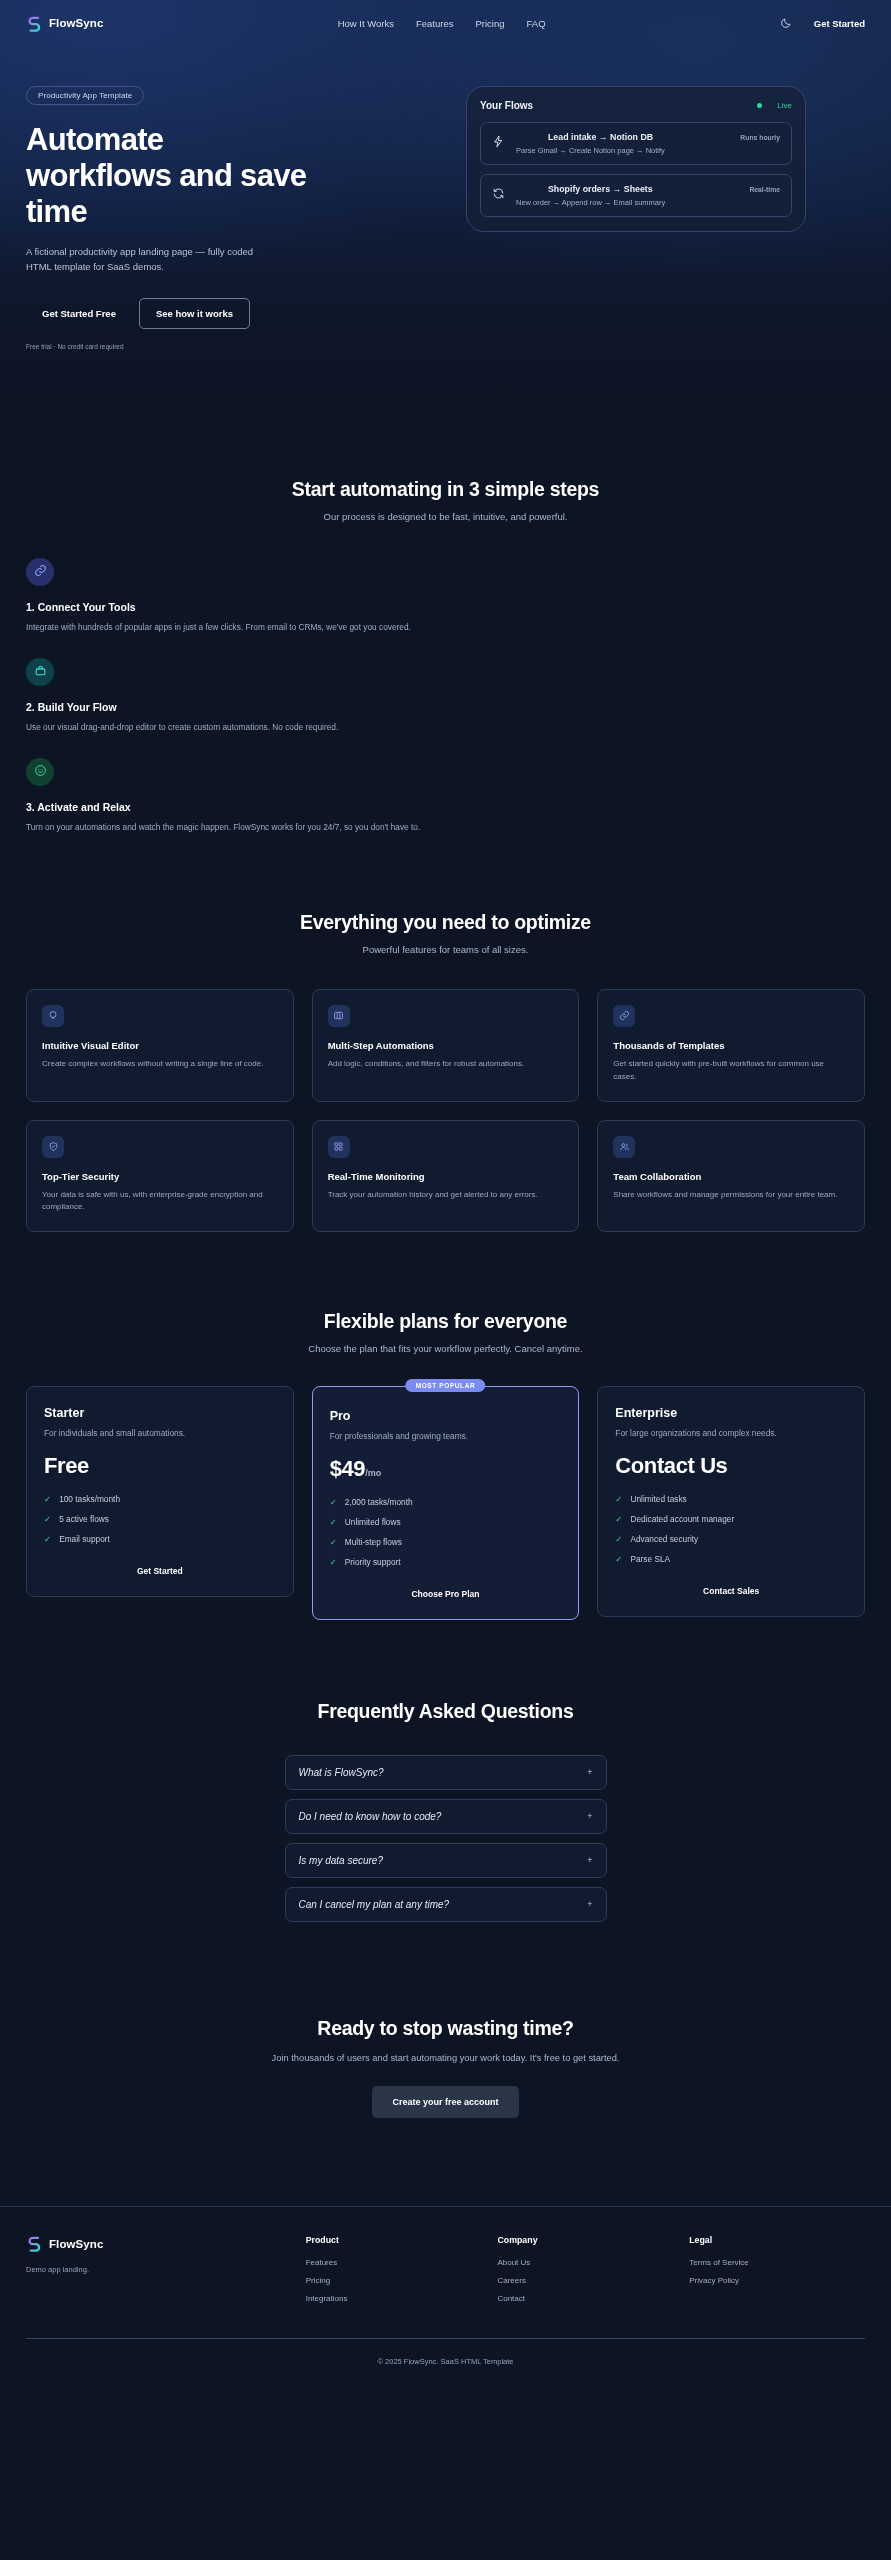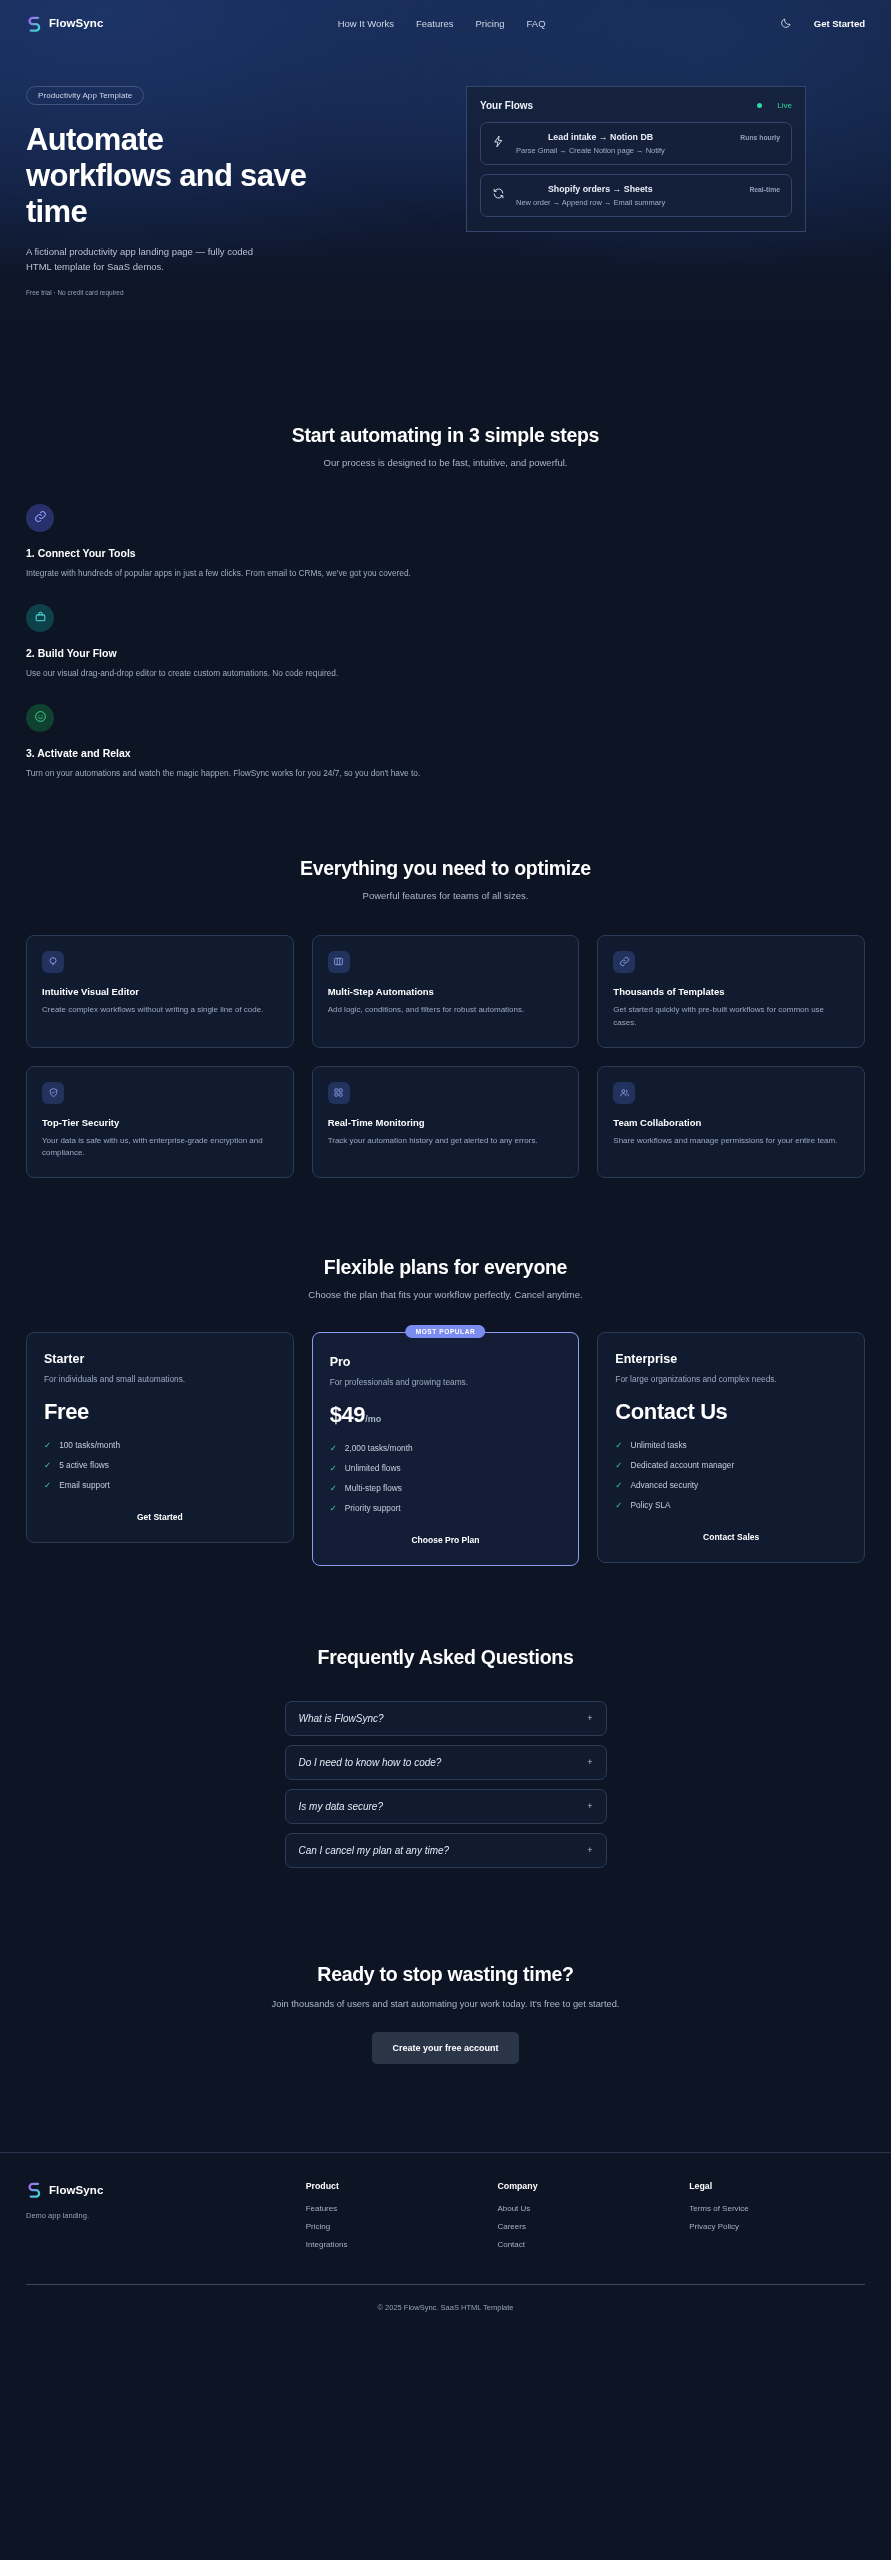--- a/index.html
+++ b/index.html
@@ -56,21 +56,21 @@
   .btn-outline {
     font-size:9.5px; font-weight:700; color:#fff; background:transparent;
     border:1px solid #6d7c96; border-radius:5px; padding:9px 16px;
     cursor:pointer; font-family:inherit;
   }
   .hero-note { margin-top:14px; font-size:6.5px; color:#93a1b8; }
 
   
   .flow-card {
     width:340px; margin-top:18px; align-self:flex-start;
-    border:1px solid #33456b; border-radius:0;
+    border:1px solid #33456b; border-radius:18px;
     background:linear-gradient(180deg,#16233f 0%, #121d36 100%);
     padding:13px 13px 14px 13px;
   }
   .flow-head { display:flex; align-items:center; justify-content:space-between; margin-bottom:11px; }
   .flow-title { font-size:10px; font-weight:700; color:#eef3fa; }
   .flow-live { display:flex; align-items:center; gap:15px; font-size:8px; color:#2fd6a2; }
   .dot { width:5px; height:5px; border-radius:50%; background:#2fd6a2; display:block; }
   .flow-row {
     border:1px solid #32456a; border-radius:7px; background:#141f3a;
     padding:9px 11px; display:flex; align-items:flex-start; gap:11px; margin-bottom:9px;
@@ -215,20 +215,24 @@
       </span>
       <a href="#" class="get-started-top">Get Started</a>
     </div>
   </header>
 
   <div class="hero">
     <div class="hero-left">
       <span class="pill">Productivity App Template</span>
       <h1 class="hero-title">Automate workflows and save time</h1>
       <p class="hero-sub">A fictional productivity app landing page — fully coded HTML template for SaaS demos.</p>
+      <div class="hero-btns">
+        <button class="btn-primary">Get Started Free</button>
+        <button class="btn-outline">See how it works</button>
+      </div>
       <div class="hero-note">Free trial · No credit card required</div>
     </div>
 
     <div class="flow-card">
       <div class="flow-head">
         <span class="flow-title">Your Flows</span>
         <span class="flow-live">
           <i class="dot"></i>
           <span>Live</span>
         </span>
@@ -462,21 +466,21 @@
          <li>
               <span class="chk">✓</span>
               <span>Dedicated account manager</span>
             </li>
          <li>
               <span class="chk">✓</span>
               <span>Advanced security</span>
             </li>
          <li>
               <span class="chk">✓</span>
-              <span>Policy SLA</span>
+              <span>Parse SLA</span>
             </li>
        </ul>
        <div class="plan-cta">Contact Sales</div>
      </div>
    </div>
  </section>
 
  <section class="section faq-sec">
    <h2 class="sec-title">Frequently Asked Questions</h2>
    <div class="faq-list">

